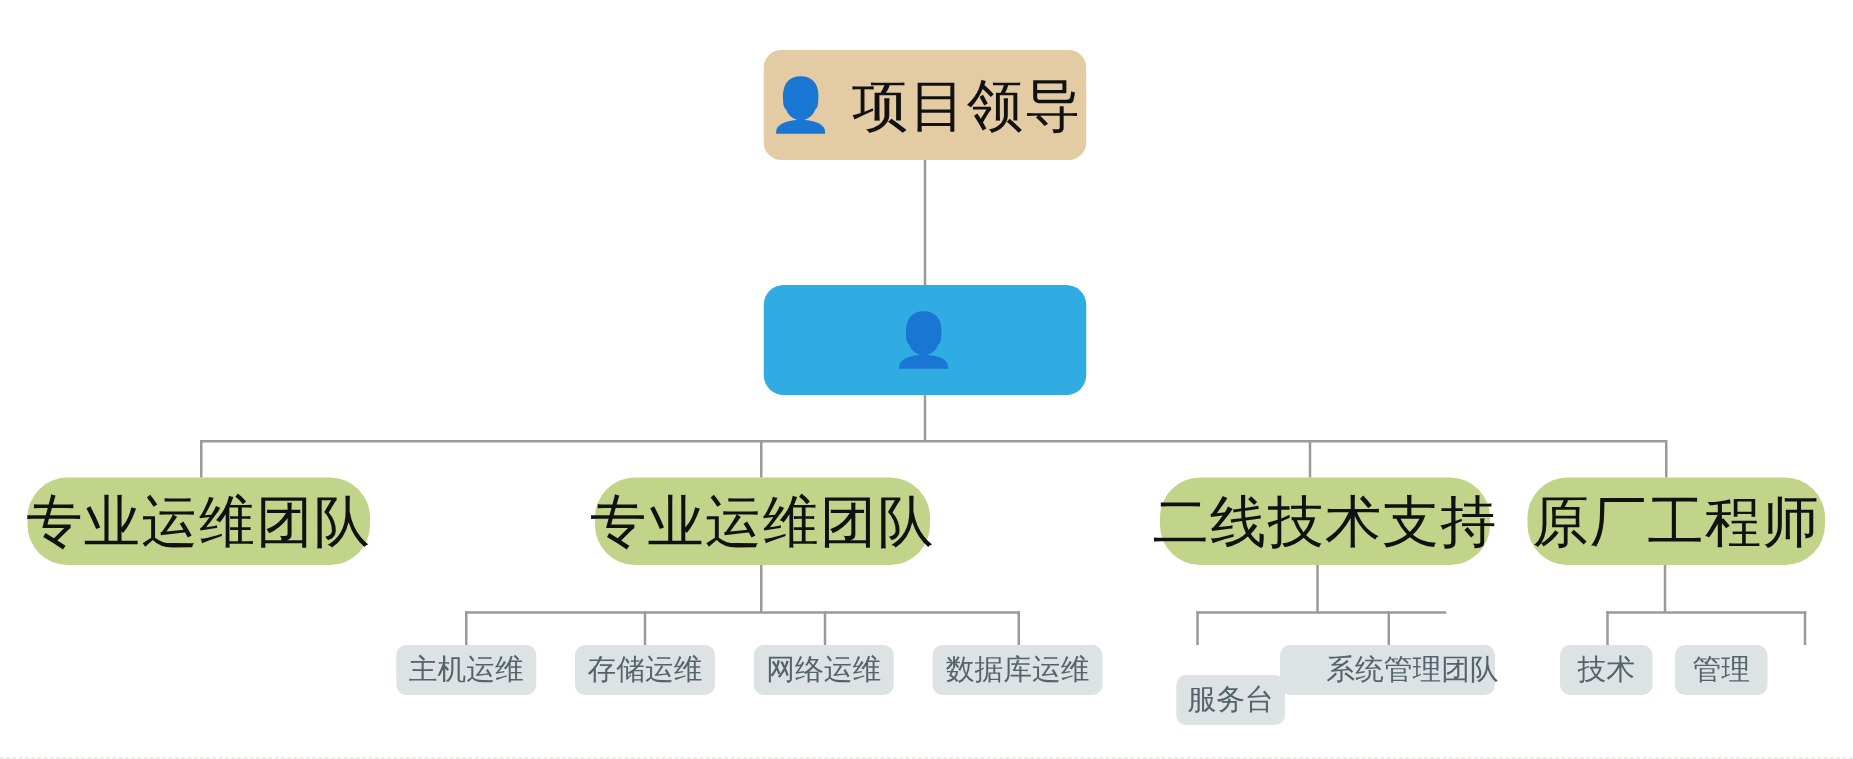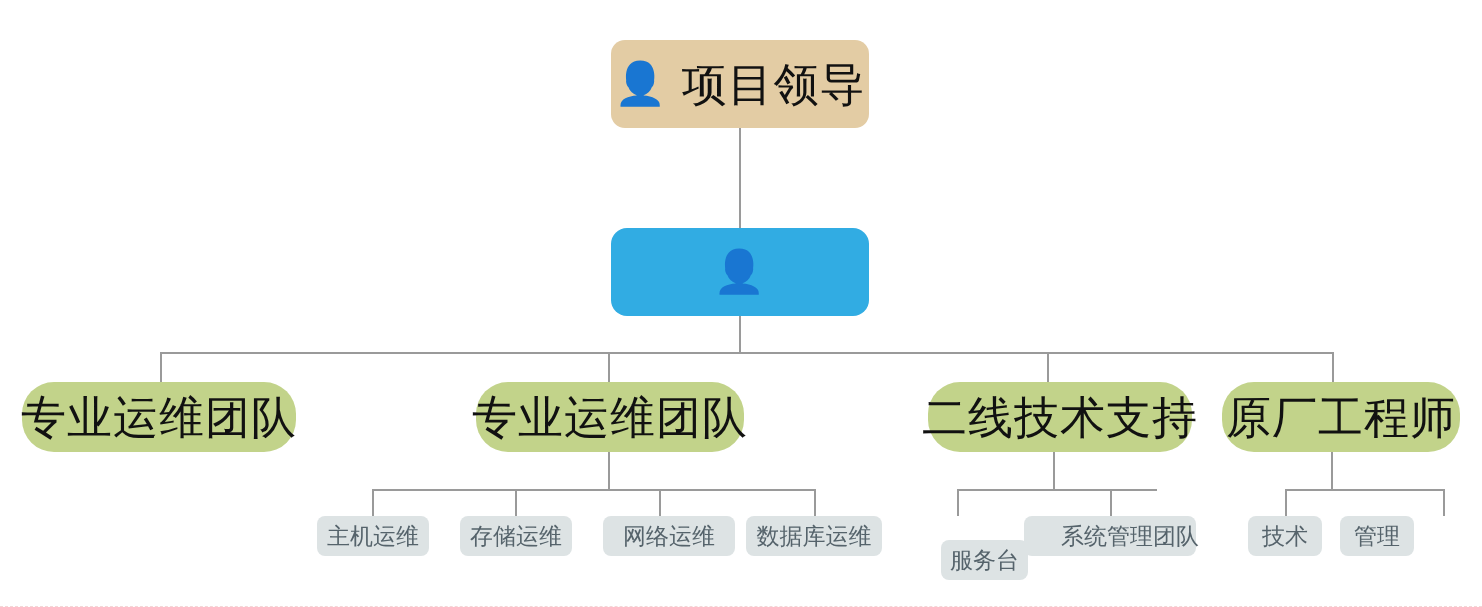--- a/index.html
+++ b/index.html
@@ -128,21 +128,21 @@
   <div class="conn v" style="left:515px; top:489px; height:27px;"></div>
   <div class="conn v" style="left:659px; top:489px; height:27px;"></div>
   <div class="conn v" style="left:814px; top:489px; height:27px;"></div>
 
   <div class="node node-l4" style="left:317px; top:516px; width:112px;">
     <span class="node-label">主机运维</span>
   </div>
   <div class="node node-l4" style="left:460px; top:516px; width:112px;">
     <span class="node-label">存储运维</span>
   </div>
-  <div class="node node-l4" style="left:603px; top:516px; width:132px;">
+  <div class="node node-l4" style="left:603px; top:516px; width:112px;">
     <span class="node-label">网络运维</span>
   </div>
   <div class="node node-l4" style="left:746px; top:516px; width:136px;">
     <span class="node-label">数据库运维</span>
   </div>
 
   <div class="conn v" style="left:1053px; top:452px; height:38px;"></div>
   <div class="conn h" style="left:957px; top:489px; width:200px;"></div>
   <div class="conn v" style="left:957px; top:489px; height:27px;"></div>
   <div class="conn v" style="left:1110px; top:489px; height:27px;"></div>

